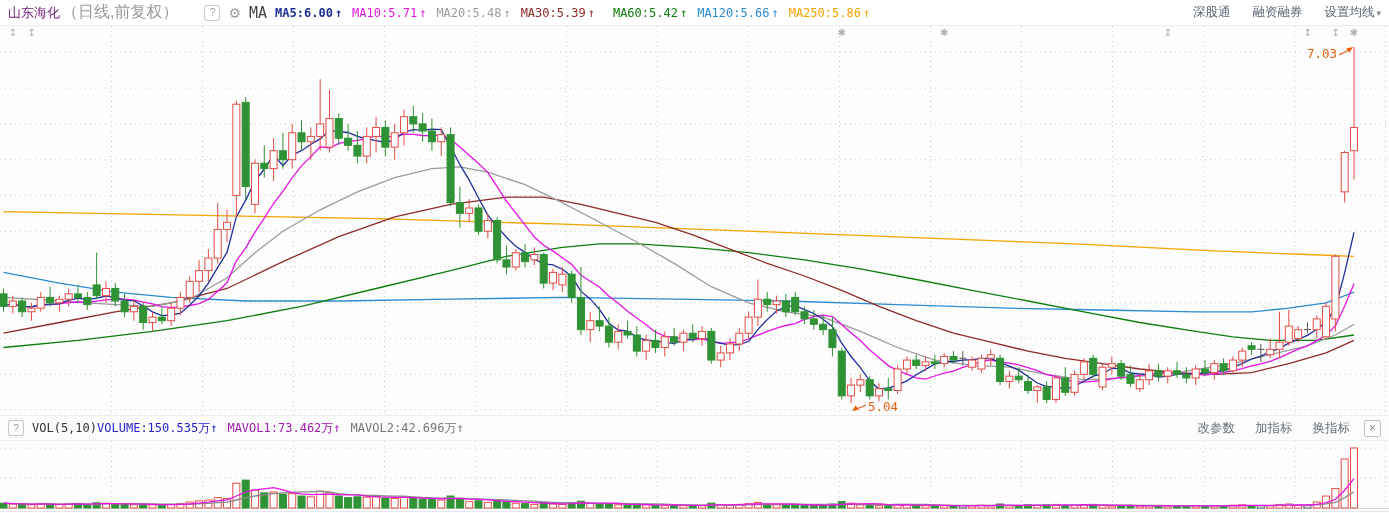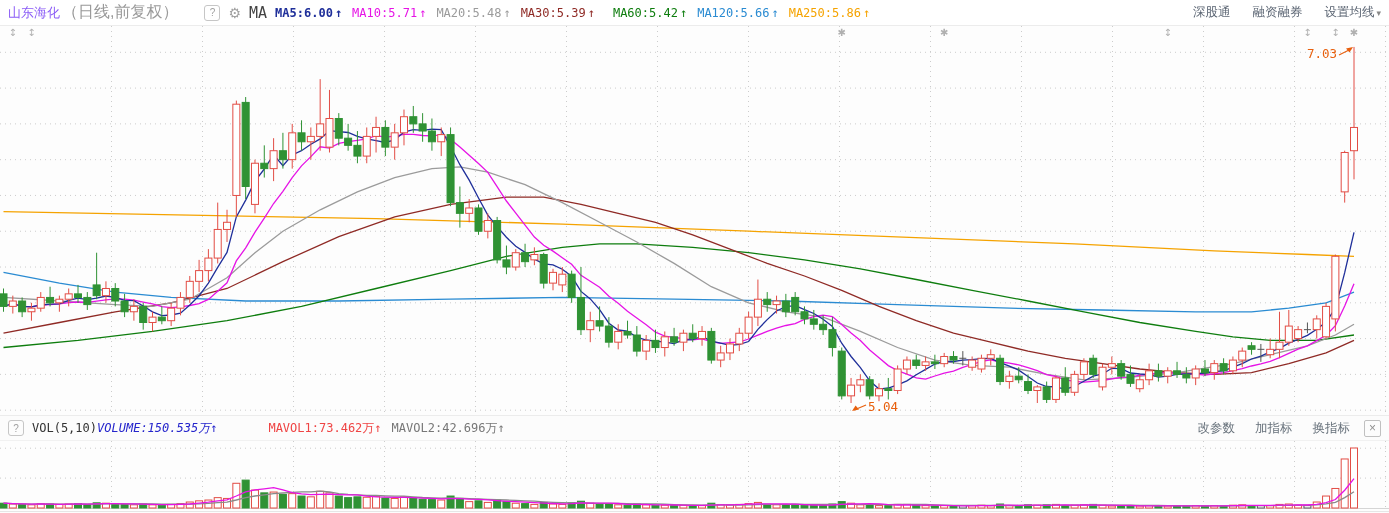--- a/index.html
+++ b/index.html
@@ -1,21 +1,21 @@
 <!DOCTYPE html>
 <html><head>
 <meta charset="utf-8">
 <style>
   html,body{margin:0;padding:0;background:#fff;}
   .app{position:relative;width:1389px;height:513px;background:#fdfdfd;overflow:hidden;
        font-family:"Liberation Sans",sans-serif;}
   
   .topbar{position:absolute;left:0;top:0;width:1389px;height:26px;display:flex;align-items:center;
           background:#fff;border-bottom:1px solid #ececec;box-sizing:border-box;padding:0 8px;}
-  .title{font-size:13px;color:#8b5cf6;margin-right:2px;white-space:nowrap;}
+  .title{font-size:13px;color:#701a75;margin-right:2px;white-space:nowrap;}
   .subtitle{font-size:16px;color:#999;margin-right:26px;white-space:nowrap;}
   .iconbox{display:inline-flex;align-items:center;justify-content:center;width:14px;height:14px;
            border:1px solid #c6c6c6;border-radius:3px;color:#a0a0a0;font-size:10px;margin-right:8px;cursor:pointer;}
   .gear{color:#a0a0a0;font-size:14px;margin-right:8px;cursor:pointer;line-height:1;}
   .ma-group{font-size:15px;color:#444;font-family:"DejaVu Sans Mono",monospace;margin-right:8px;}
   .ma-item{font-size:12px;font-family:"DejaVu Sans Mono",monospace;margin-right:10px;white-space:nowrap;}
   .ma-item .arr{margin-left:2px;}
   .topbar .spacer{flex:1;}
   .toplink{font-size:12.5px;color:#5a6472;margin-left:22px;cursor:pointer;white-space:nowrap;}
   .caret{font-size:9px;color:#888;margin-left:2px;}
@@ -29,21 +29,21 @@
   .vol-header .spacer{flex:1;}
   .action{font-size:12.5px;color:#66707a;margin-left:20px;cursor:pointer;white-space:nowrap;}
   .closebox{display:inline-flex;align-items:center;justify-content:center;width:15px;height:15px;
             border:1px solid #c0c0c0;border-radius:2px;color:#909090;font-size:12px;margin-left:14px;cursor:pointer;}
   .vol-pane{position:absolute;left:0;top:441px;width:1389px;height:70px;}
   .bottom-line{position:absolute;left:0;top:511px;width:1389px;height:0;border-top:1px solid #e6e6e6;}
   svg{display:block;}
   
   .c-ma5{color:#1f2f9a;font-weight:bold;} .c-ma10{color:#e613e6;} .c-ma20{color:#9b9b9b;} .c-ma30{color:#8f2a25;}
   .c-ma60{color:#0e7d0e;padding-left:8px;} .c-ma120{color:#2a8bd2;text-align:right;} .c-ma250{color:#f5a300;}
-  .c-volume{color:#2525cc;font-style:italic;} .c-mavol1{color:#ef4444;margin-left:41px;} .c-mavol2{color:#777777;}
+  .c-volume{color:#2525cc;} .c-mavol1{color:#a21caf;} .c-mavol2{color:#777777;}
 </style>
 </head>
 <body>
 
 <div class="app">
 
   <div class="topbar">
     <span class="title">山东海化</span>
     <span class="subtitle">（日线,前复权）</span>
     <span class="iconbox">?</span>

